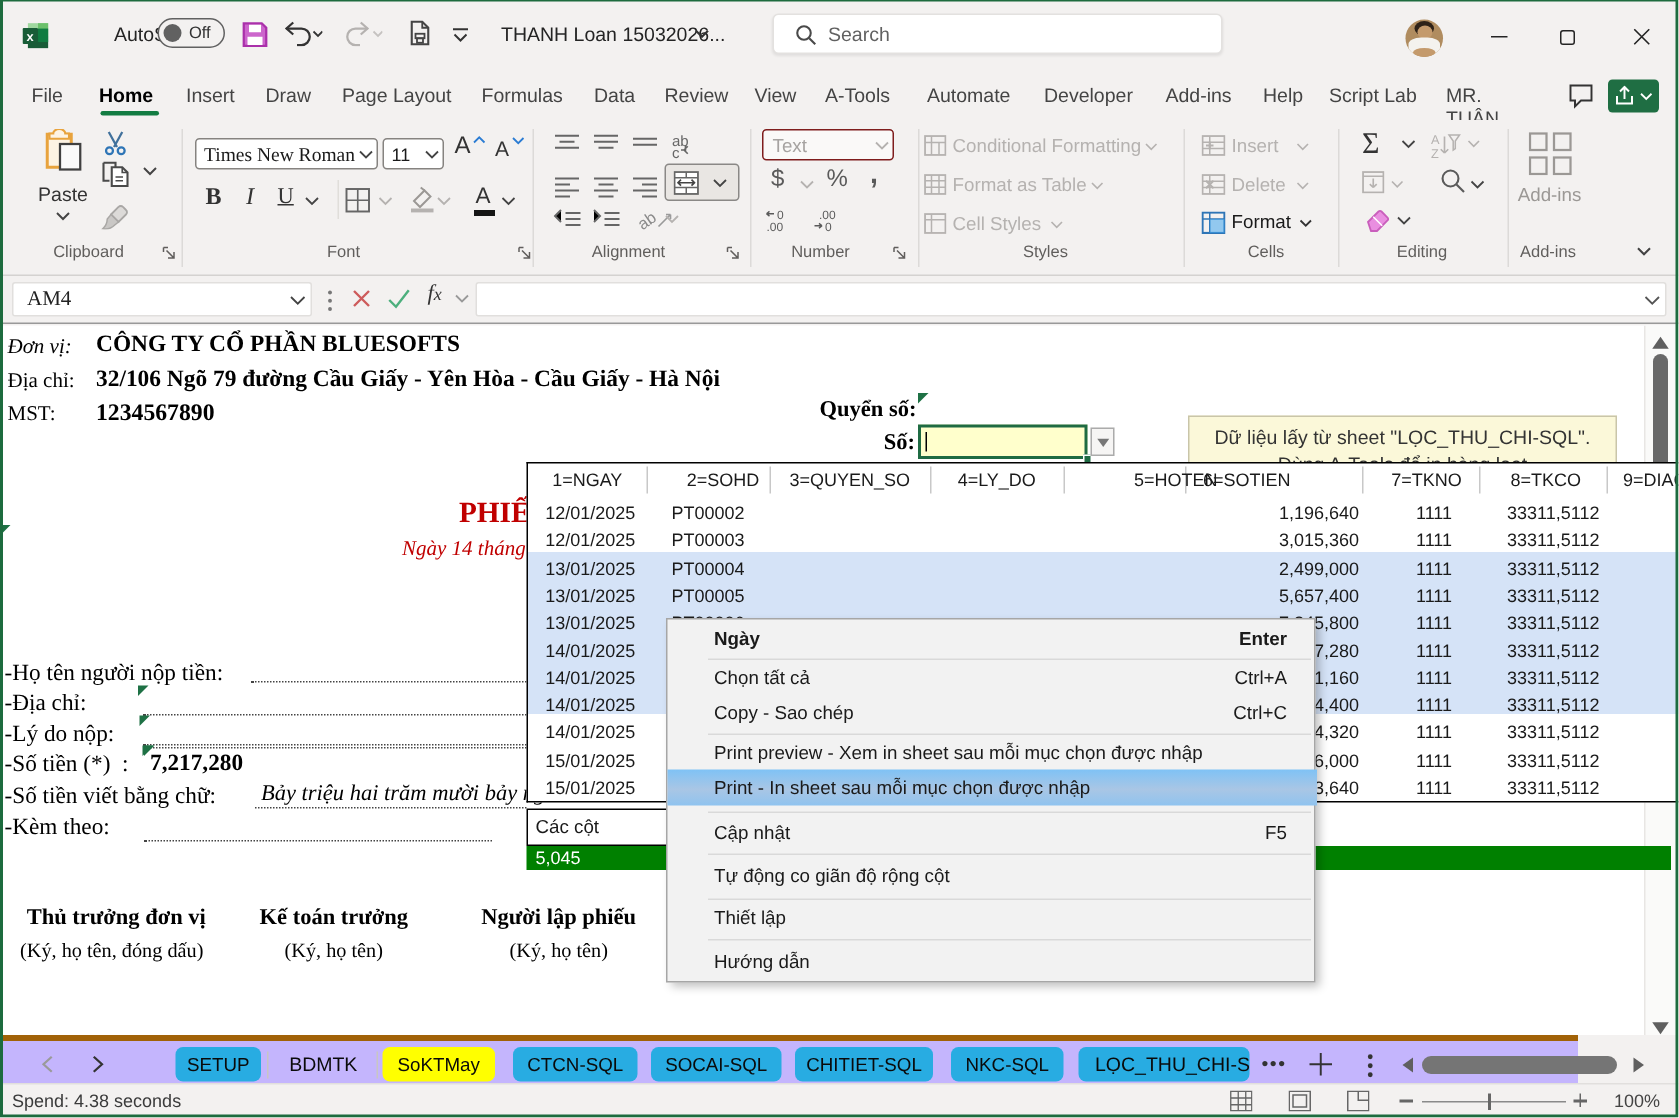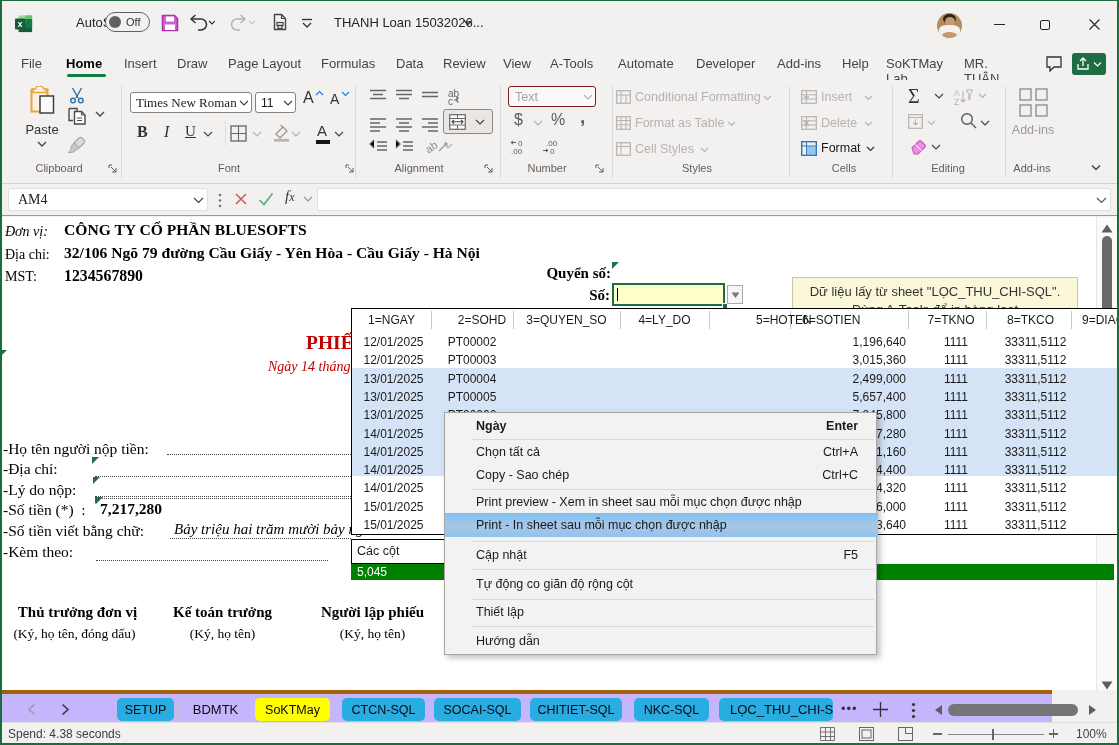--- a/index.html
+++ b/index.html
@@ -56,20 +56,27 @@
 
   <svg class="ab" style="left:301px;top:18px" width="12" height="10" viewBox="0 0 12 10">
     <path d="M1 1.5 h10" stroke="#333" stroke-width="1.3"></path>
     <path d="M2 5 l4 4 l4 -4" fill="none" stroke="#333" stroke-width="1.3"></path>
   </svg>
   <div class="ab" style="left:334px;top:15px;font-size:13px;color:#242424;">THANH Loan 15032026... </div>
   <svg class="ab" style="left:462px;top:19px" width="12" height="8" viewBox="0 0 12 8">
     <path d="M2 1.5 l4 4 l4 -4" fill="none" stroke="#333" stroke-width="1.4"></path>
   </svg>
 
+  <div class="ab" style="left:515px;top:9px;width:300px;height:27px;background:#fff;border:1px solid #e3e1df;border-radius:4px;box-shadow:0 1px 2px rgba(0,0,0,0.08);">
+    <svg class="ab" style="left:14px;top:6px" width="15" height="15" viewBox="0 0 15 15">
+      <circle cx="6" cy="6" r="4.5" fill="none" stroke="#494949" stroke-width="1.4"></circle>
+      <path d="M9.5 9.5 L13.5 13.5" stroke="#494949" stroke-width="1.4"></path>
+    </svg>
+    <div class="ab" style="left:36px;top:5px;font-size:13px;color:#616161;">Search</div>
+  </div>
 
   <div class="ab" style="left:937px;top:13px;width:25px;height:25px;border-radius:50%;background:#b08c5f;overflow:hidden;">
     <div class="ab" style="left:6px;top:1px;width:13px;height:10px;border-radius:50%;background:#2e2218;"></div>
     <div class="ab" style="left:7.5px;top:4px;width:10px;height:9px;border-radius:50%;background:#c49a6c;"></div>
     <div class="ab" style="left:2px;top:12px;width:21px;height:11px;border-radius:40% 40% 0 0;background:#f4f2ee;"></div>
     <div class="ab" style="left:5px;top:19px;width:15px;height:6px;border-radius:50%;background:#c49a6c;"></div>
   </div>
 
   <div class="ab" style="left:994px;top:24px;width:11px;height:1.2px;background:#242424;"></div>
   <div class="ab" style="left:1040px;top:20px;width:10px;height:10px;border:1px solid #242424;border-radius:2px;"></div>
@@ -87,21 +94,21 @@
   <div class="ab" style="left:228px;top:12px;">Page Layout</div>
   <div class="ab" style="left:321px;top:12px;">Formulas</div>
   <div class="ab" style="left:396px;top:12px;">Data</div>
   <div class="ab" style="left:443px;top:12px;">Review</div>
   <div class="ab" style="left:503px;top:12px;">View</div>
   <div class="ab" style="left:550px;top:12px;">A-Tools</div>
   <div class="ab" style="left:618px;top:12px;">Automate</div>
   <div class="ab" style="left:696px;top:12px;">Developer</div>
   <div class="ab" style="left:777px;top:12px;">Add-ins</div>
   <div class="ab" style="left:842px;top:12px;">Help</div>
-  <div class="ab" style="left:886px;top:12px;">SoKTMay Lab</div>
+  <div class="ab" style="left:886px;top:12px;">Script Lab</div>
   <div class="ab" style="left:964px;top:12px;">MR. TUÂN</div>
   <svg class="ab" style="left:1045px;top:11px" width="18" height="18" viewBox="0 0 18 18">
     <path d="M2 2 h14 v10 h-7 l-4 4 v-4 h-3 z" fill="none" stroke="#333" stroke-width="1.3"></path>
   </svg>
   <div class="ab" style="left:1072px;top:9px;width:34px;height:22px;background:#1f6e43;border-radius:3px;">
     <svg class="ab" style="left:4px;top:4px" width="14" height="14" viewBox="0 0 14 14">
       <path d="M7 1 v8 M4 4 l3 -3 l3 3" fill="none" stroke="#fff" stroke-width="1.3"></path>
       <path d="M2 7 v5 h10 v-5" fill="none" stroke="#fff" stroke-width="1.3"></path>
     </svg>
     <svg class="ab" style="left:21px;top:8px" width="9" height="7" viewBox="0 0 9 7">

